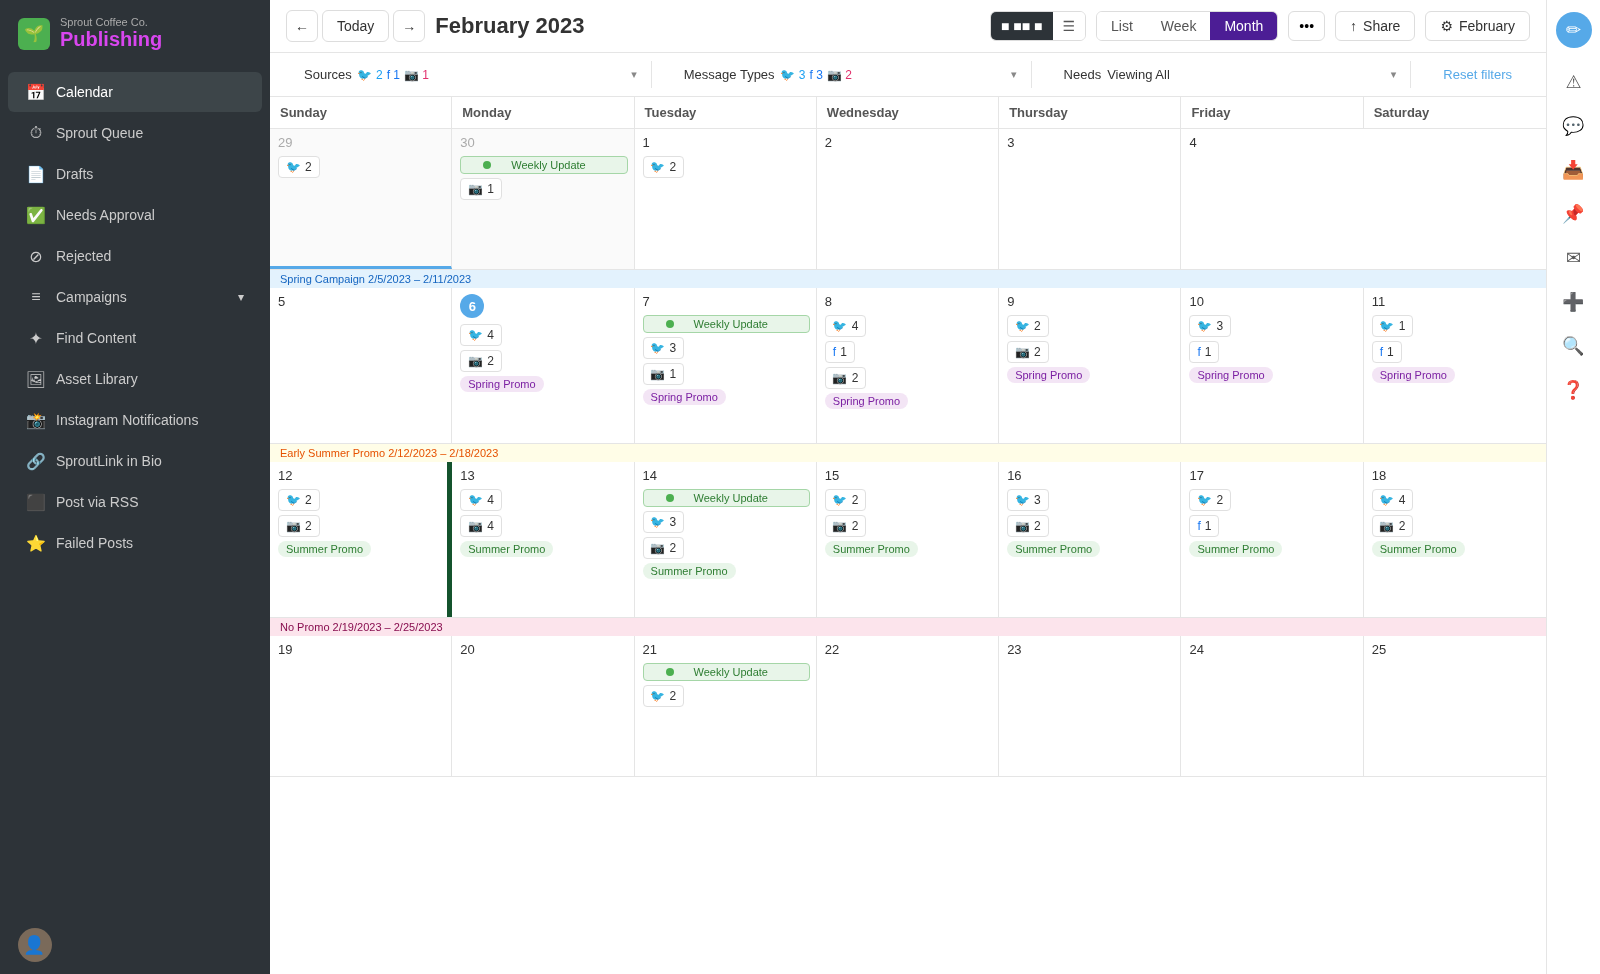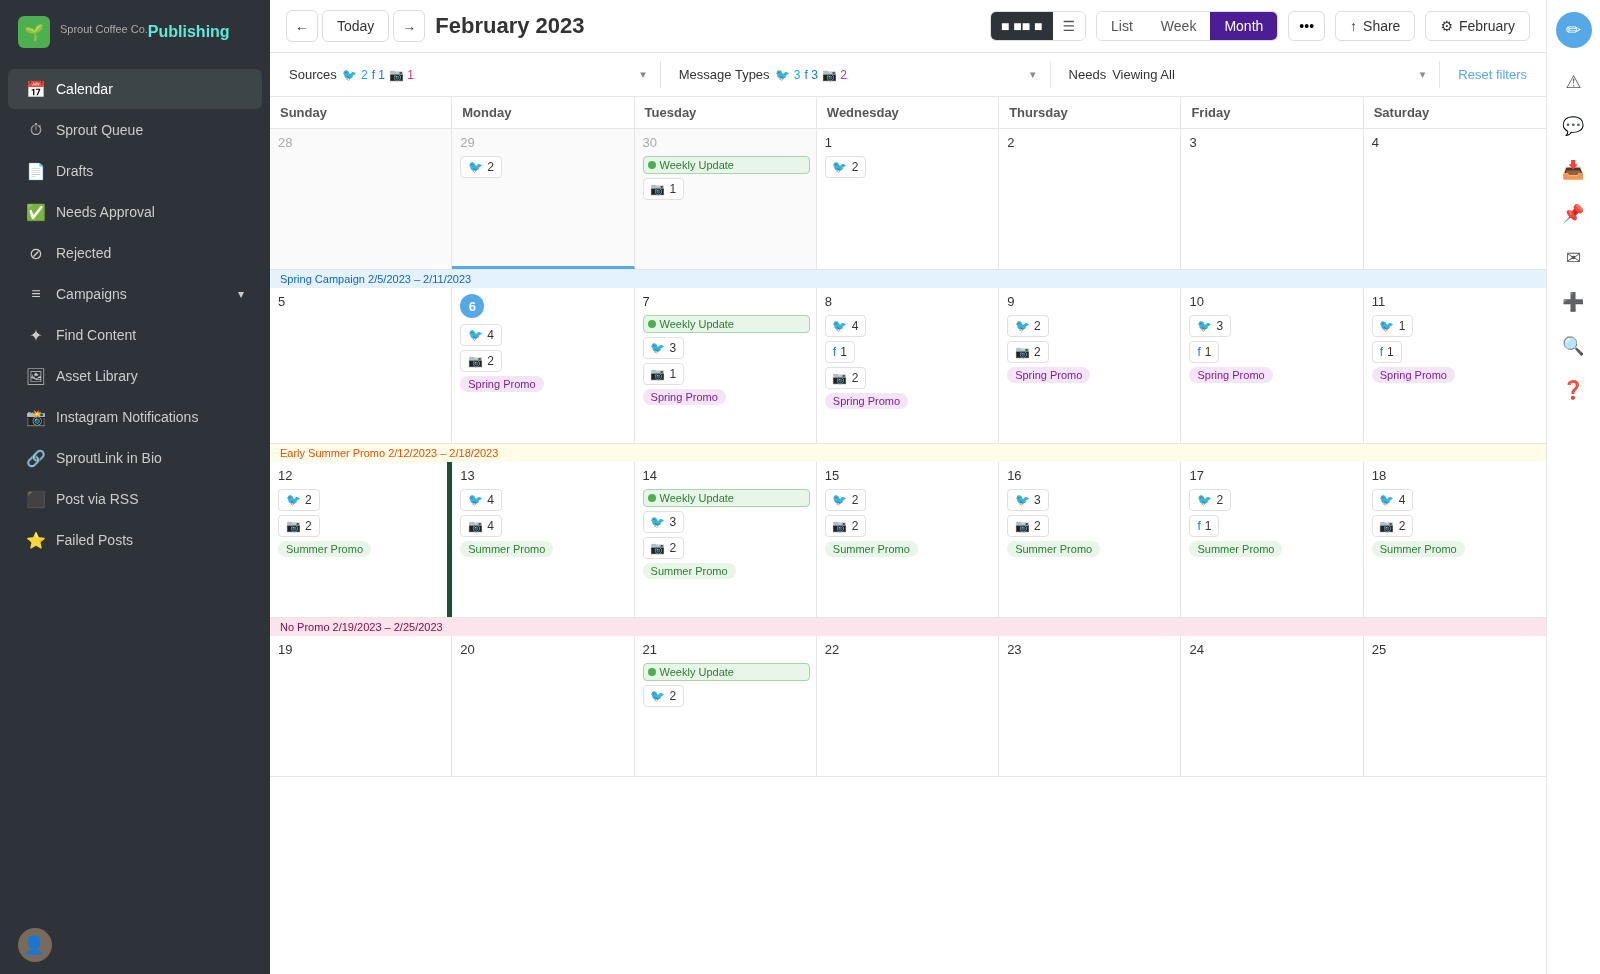--- a/index.html
+++ b/index.html
@@ -21,23 +21,23 @@
       align-items: center;
       gap: 10px;
     }
     .sidebar-logo {
       width: 32px; height: 32px;
       background: #4CAF50;
       border-radius: 6px;
       display: flex; align-items: center; justify-content: center;
       font-size: 16px;
     }
-    .sidebar-title-block { display: flex; flex-direction: row; }
+    .sidebar-title-block { display: flex; flex-direction: column; }
     .sidebar-company { font-size: 11px; color: #aaa; }
-    .sidebar-app { font-size: 16px; font-weight: 700; color: #5eead4; }
+    .sidebar-app { font-size: 20px; font-weight: 700; color: #d946ef; }
 
     .sidebar-nav { flex: 1; padding: 8px 0; overflow-y: auto; }
     .nav-item {
       display: flex; align-items: center; gap: 10px;
       padding: 10px 18px;
       cursor: pointer;
       font-size: 14px;
       color: #ccc;
       border-radius: 6px;
       margin: 1px 8px;
@@ -117,22 +117,22 @@
 
     .btn-dots { padding: 6px 10px; border: 1px solid #ddd; background: #fff; border-radius: 6px; cursor: pointer; font-size: 14px; }
     .btn-share, .btn-filters {
       display: flex; align-items: center; gap: 6px;
       padding: 6px 14px; border: 1px solid #ddd; background: #fff;
       border-radius: 6px; cursor: pointer; font-size: 14px; color: #333;
     }
 
     
     .filter-row {
-      display: flex; align-items: center; gap: 4px;
-      padding: 8px 5px;
+      display: flex; align-items: center; gap: 18px;
+      padding: 8px 20px;
       border-bottom: 1px solid #e5e5e5;
       flex-shrink: 0;
     }
     .filter-item {
       display: flex; align-items: center; gap: 6px;
       padding: 6px 14px; cursor: pointer; font-size: 13px; color: #333;
       border-right: 1px solid #e5e5e5; flex: 1;
     }
     .filter-item:last-child { border-right: none; }
     .filter-label { font-weight: 500; }
@@ -166,23 +166,23 @@
     }
     .cal-cell:last-child { border-right: none; }
     .cal-cell.other-month { background: #fafafa; }
     .cal-date {
       font-size: 13px; font-weight: 500; color: #333; margin-bottom: 2px;
       display: flex; align-items: center;
     }
     .today-underline { border-bottom: 3px solid #56a9e8; }
 
     .event-badge {
-      display: inline-flex; align-items: center; gap: 4px;
+      display: inline-flex; align-items: center; gap: 20px;
       background: #e8f5e9; border: 1px solid #a5d6a7;
-      border-radius: 4px; padding: 2px 4px; font-size: 11px; color: #2e7d32;
+      border-radius: 4px; padding: 2px 22px; font-size: 11px; color: #2e7d32;
       max-width: 100%; white-space: nowrap;
     }
     .event-badge .dot { width: 8px; height: 8px; background: #4CAF50; border-radius: 50%; flex-shrink: 0; }
 
     .post-chip {
       display: inline-flex; align-items: center; gap: 4px;
       background: #fff; border: 1px solid #e0e0e0;
       border-radius: 4px; padding: 3px 7px; font-size: 12px; color: #333;
       width: fit-content;
     }
@@ -347,23 +347,20 @@
       <div class="cal-day-header">Thursday</div>
       <div class="cal-day-header">Friday</div>
       <div class="cal-day-header">Saturday</div>
     </div>
 
     <div class="cal-body">
 
       <div class="cal-week-wrapper">
         <div class="cal-week-cells" style="border-bottom:none; min-height:130px;">
 
-          <div class="cal-cell other-month" style="border-right:1px solid #e5e5e5;">
-            <span class="cal-date" style="color:#aaa;">28</span>
-          </div>
 
           <div class="cal-cell other-month today-underline" style="border-right:1px solid #e5e5e5;">
             <span class="cal-date" style="color:#aaa;">29</span>
             <div class="post-chip">
               <span class="twitter-bird">🐦</span>
               <span>2</span>
             </div>
           </div>
 
           <div class="cal-cell other-month" style="border-right:1px solid #e5e5e5;">

